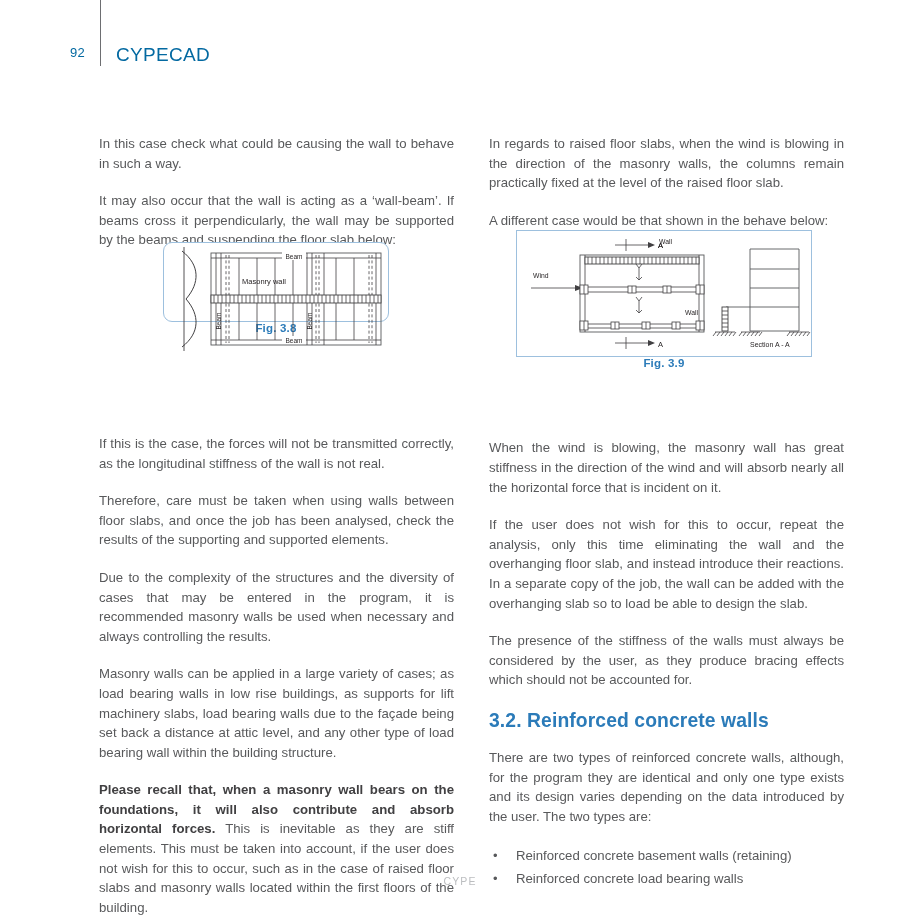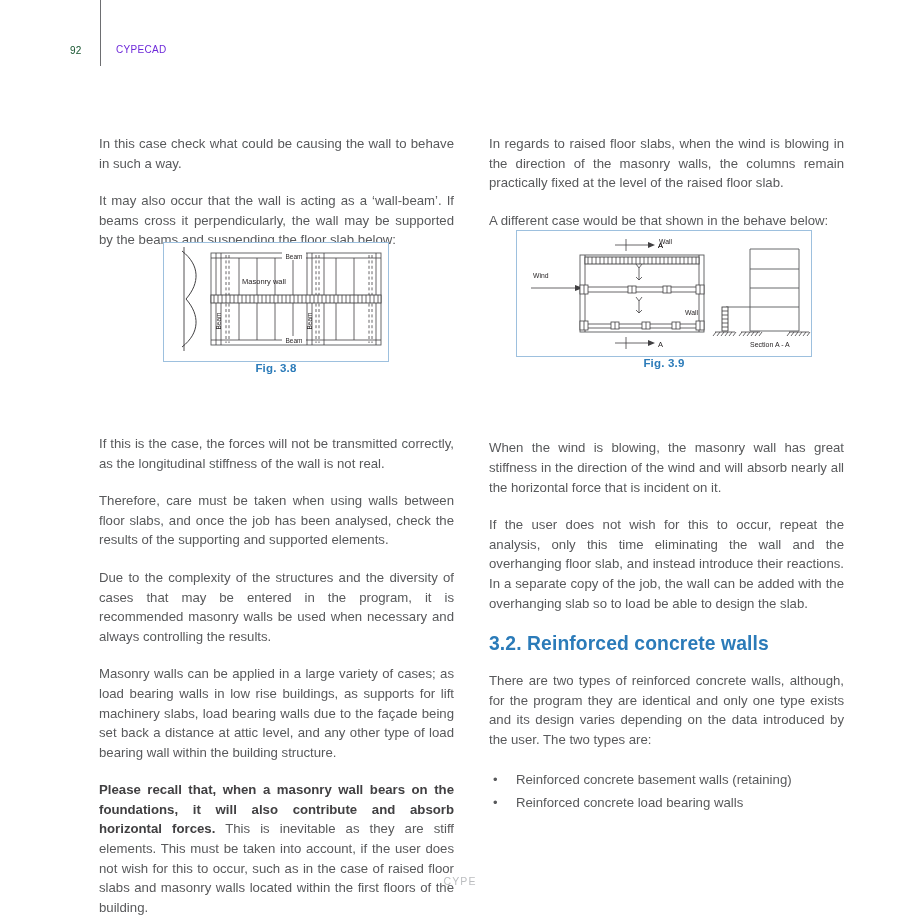--- a/index.html
+++ b/index.html
@@ -14,25 +14,25 @@
   .page{position:absolute;left:0;top:0;width:920px;height:920px;}
 
   
   .header{position:absolute;left:70px;top:0;width:780px;height:70px;}
   .header-rule{
     position:absolute;left:30px;top:0;width:1px;height:66px;
     background:#6d6e71;
   }
   .page-number{
     position:absolute;left:0px;top:45px;
-    font-size:10px;color:#14532d;letter-spacing:.2px;
+    font-size:13px;color:#0369a1;letter-spacing:.2px;
   }
   .header-title{
     position:absolute;left:46px;top:44px;
-    font-size:10px;color:#6d28d9;letter-spacing:.3px;
+    font-size:19px;color:#0369a1;letter-spacing:.3px;
   }
 
   
   .col{position:absolute;top:118px;width:355px;}
   .col-left{left:99px;}
   .col-right{left:489px;}
 
   p.body{
     margin:16px 0 18px 0;
     font-size:13.2px;
@@ -80,21 +80,21 @@
   .fig-caption{
     text-align:center;
     font-size:11.5px;
     font-weight:bold;
     color:#2b7bb9;
     margin-top:0;
     letter-spacing:.2px;
   }
 
   #fig38{left:163px;top:242px;width:226px;}
-  #fig38 .fig-frame{width:226px;height:120px;}
+  #fig38 .fig-frame{width:226px;height:80px;border-radius:9px;}
   #fig39{left:516px;top:230px;width:296px;}
   #fig39 .fig-frame{width:296px;height:127px;}
 
   svg{display:block;}
 
   
   .footer{
     position:absolute;left:0;top:875px;width:920px;
     text-align:center;
     font-size:10.5px;
@@ -127,20 +127,21 @@
   </div>
 
   <div class="col col-right">
     <p class="body">In regards to raised floor slabs, when the wind is blowing in the direction of the masonry walls, the columns remain practically fixed at the level of the raised floor slab.</p>
     <p class="body">A different case would be that shown in the behave below:</p>
 
     <div style="height:174px;"></div>
 
     <p class="body">When the wind is blowing, the masonry wall has great stiffness in the direction of the wind and will absorb nearly all the horizontal force that is incident on it.</p>
     <p class="body">If the user does not wish for this to occur, repeat the analysis, only this time eliminating the wall and the overhanging floor slab, and instead introduce their reactions. In a separate copy of the job, the wall can be added with the overhanging slab so to load be able to design the slab.</p>
+    <p class="body">The presence of the stiffness of the walls must always be considered by the user, as they produce bracing effects which should not be accounted for.</p>
 
     <h2 class="section-title">3.2. Reinforced concrete walls</h2>
 
     <p class="body">There are two types of reinforced concrete walls, although, for the program they are identical and only one type exists and its design varies depending on the data introduced by the user. The two types are:</p>
 
     <ul class="bullets">
       <li>Reinforced concrete basement walls (retaining)</li>
       <li>Reinforced concrete load bearing walls</li>
     </ul>
   </div>

